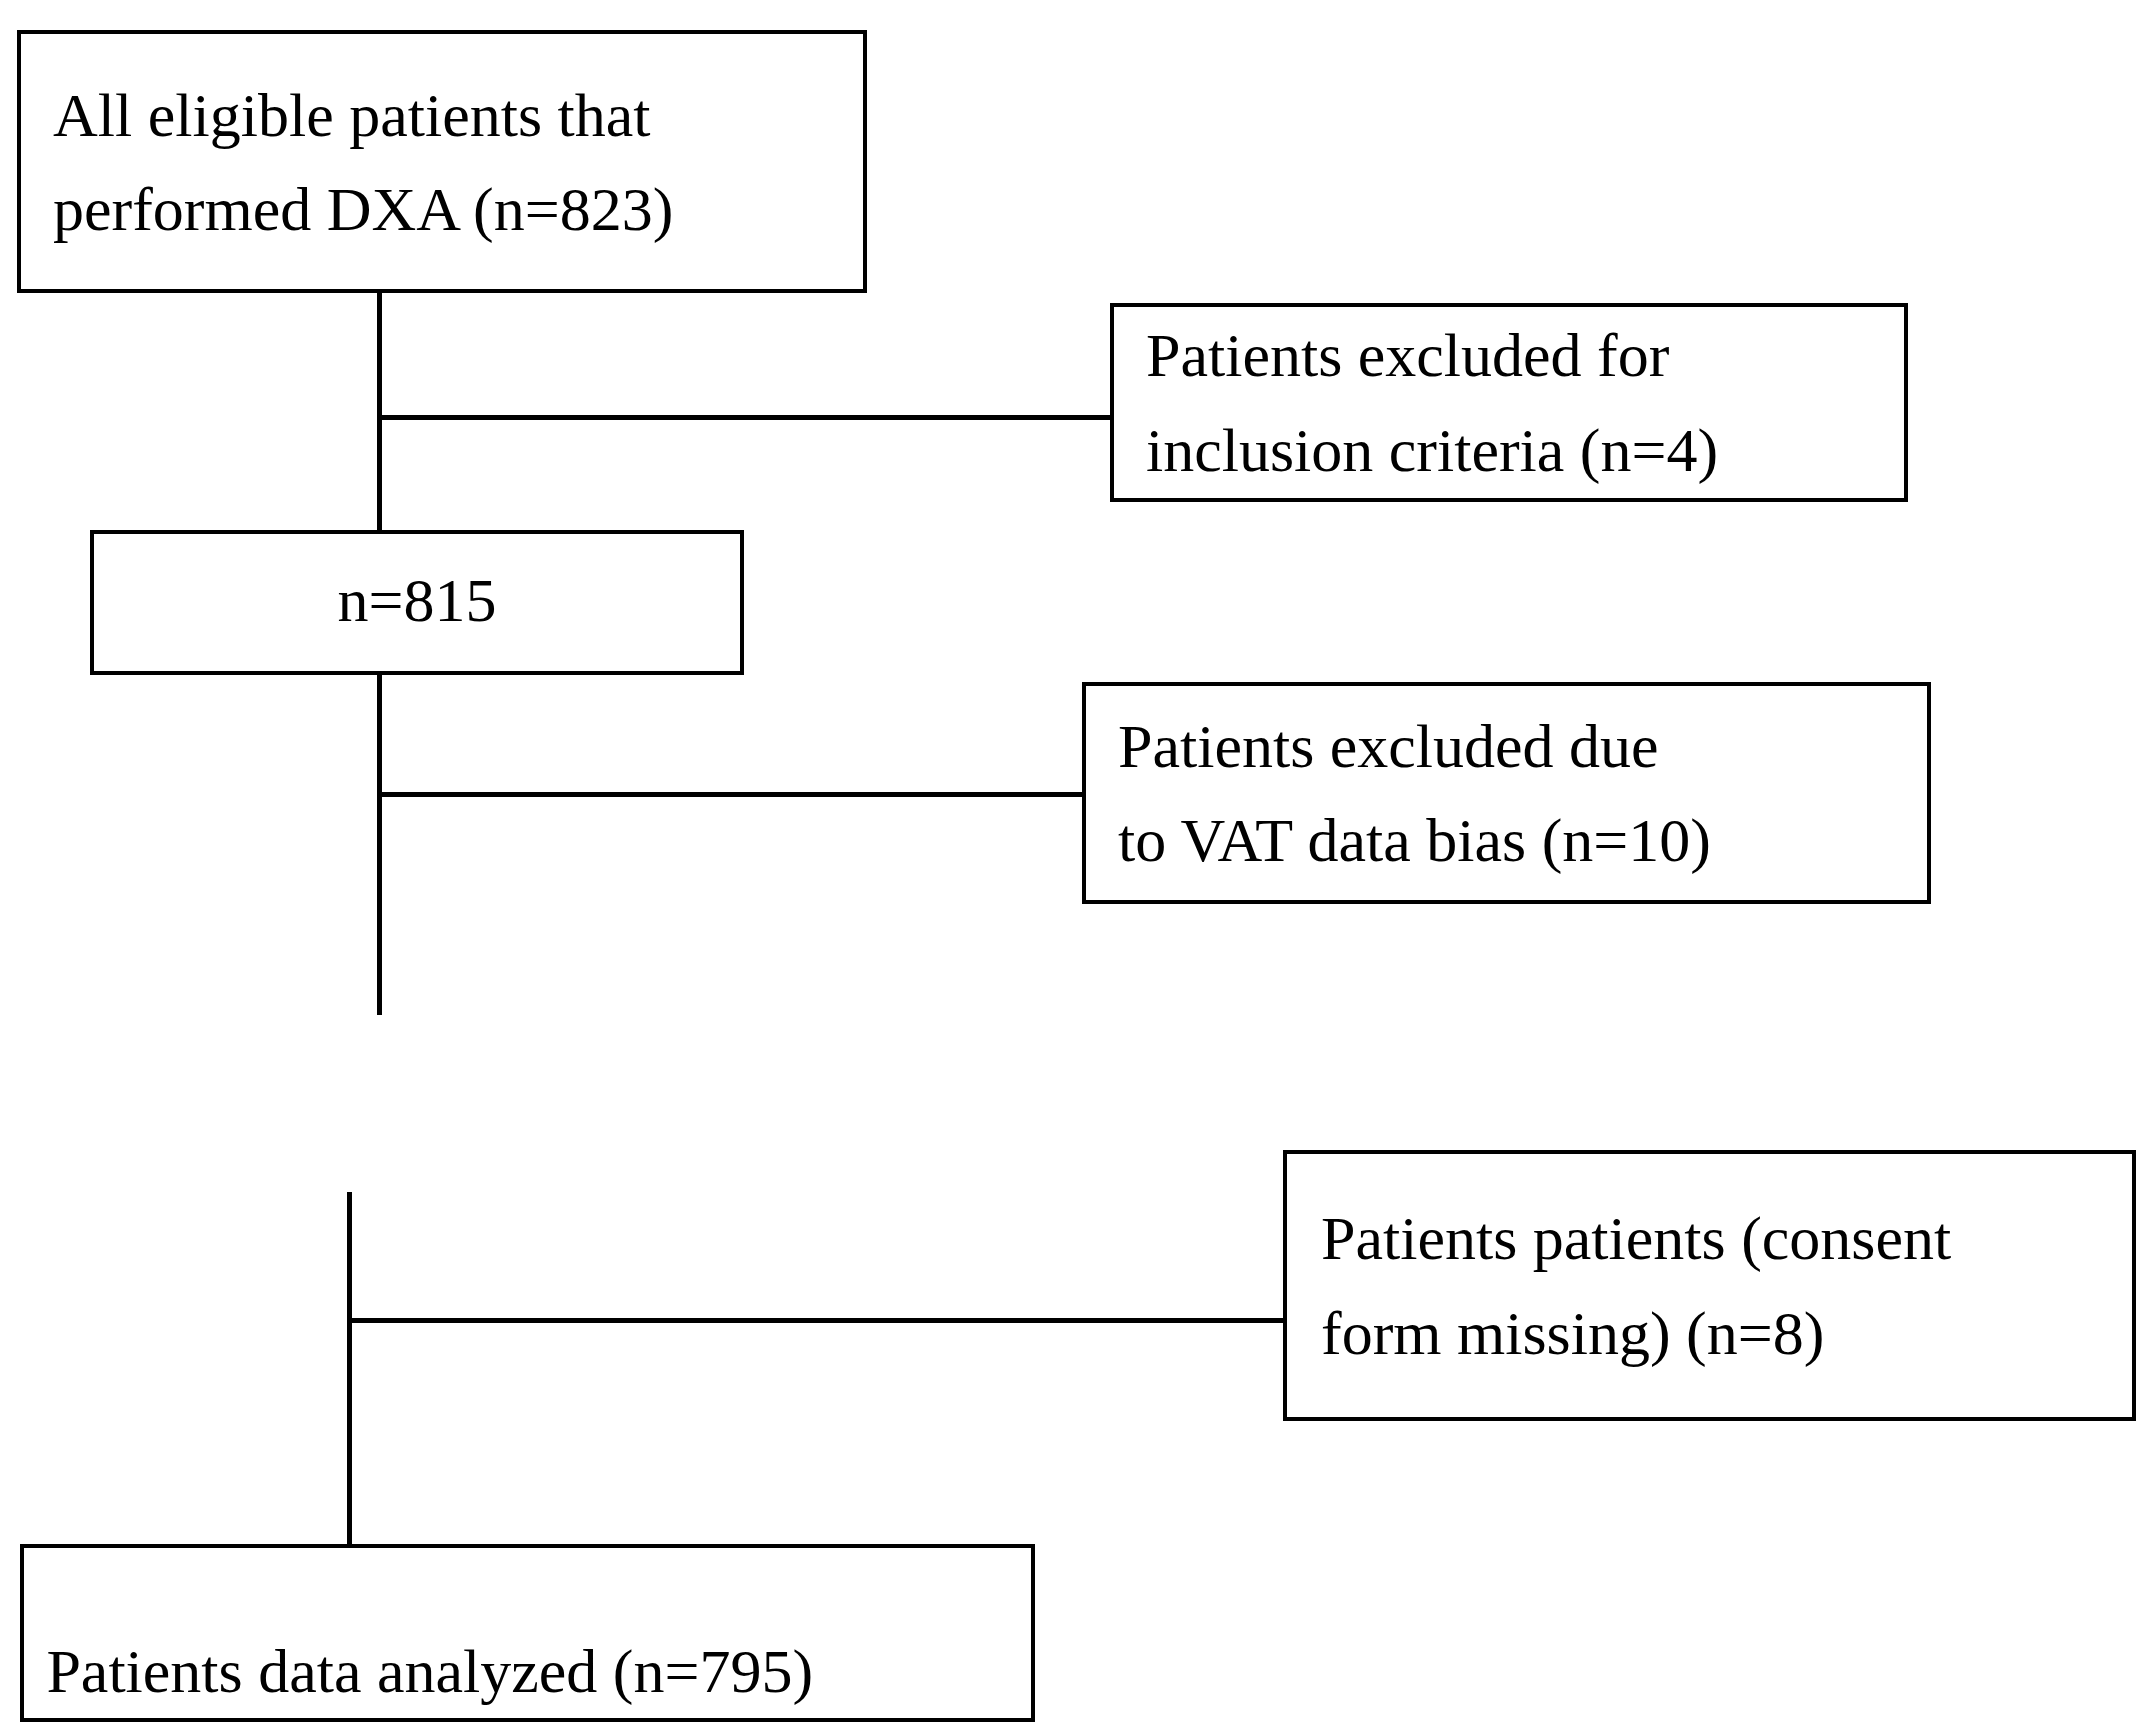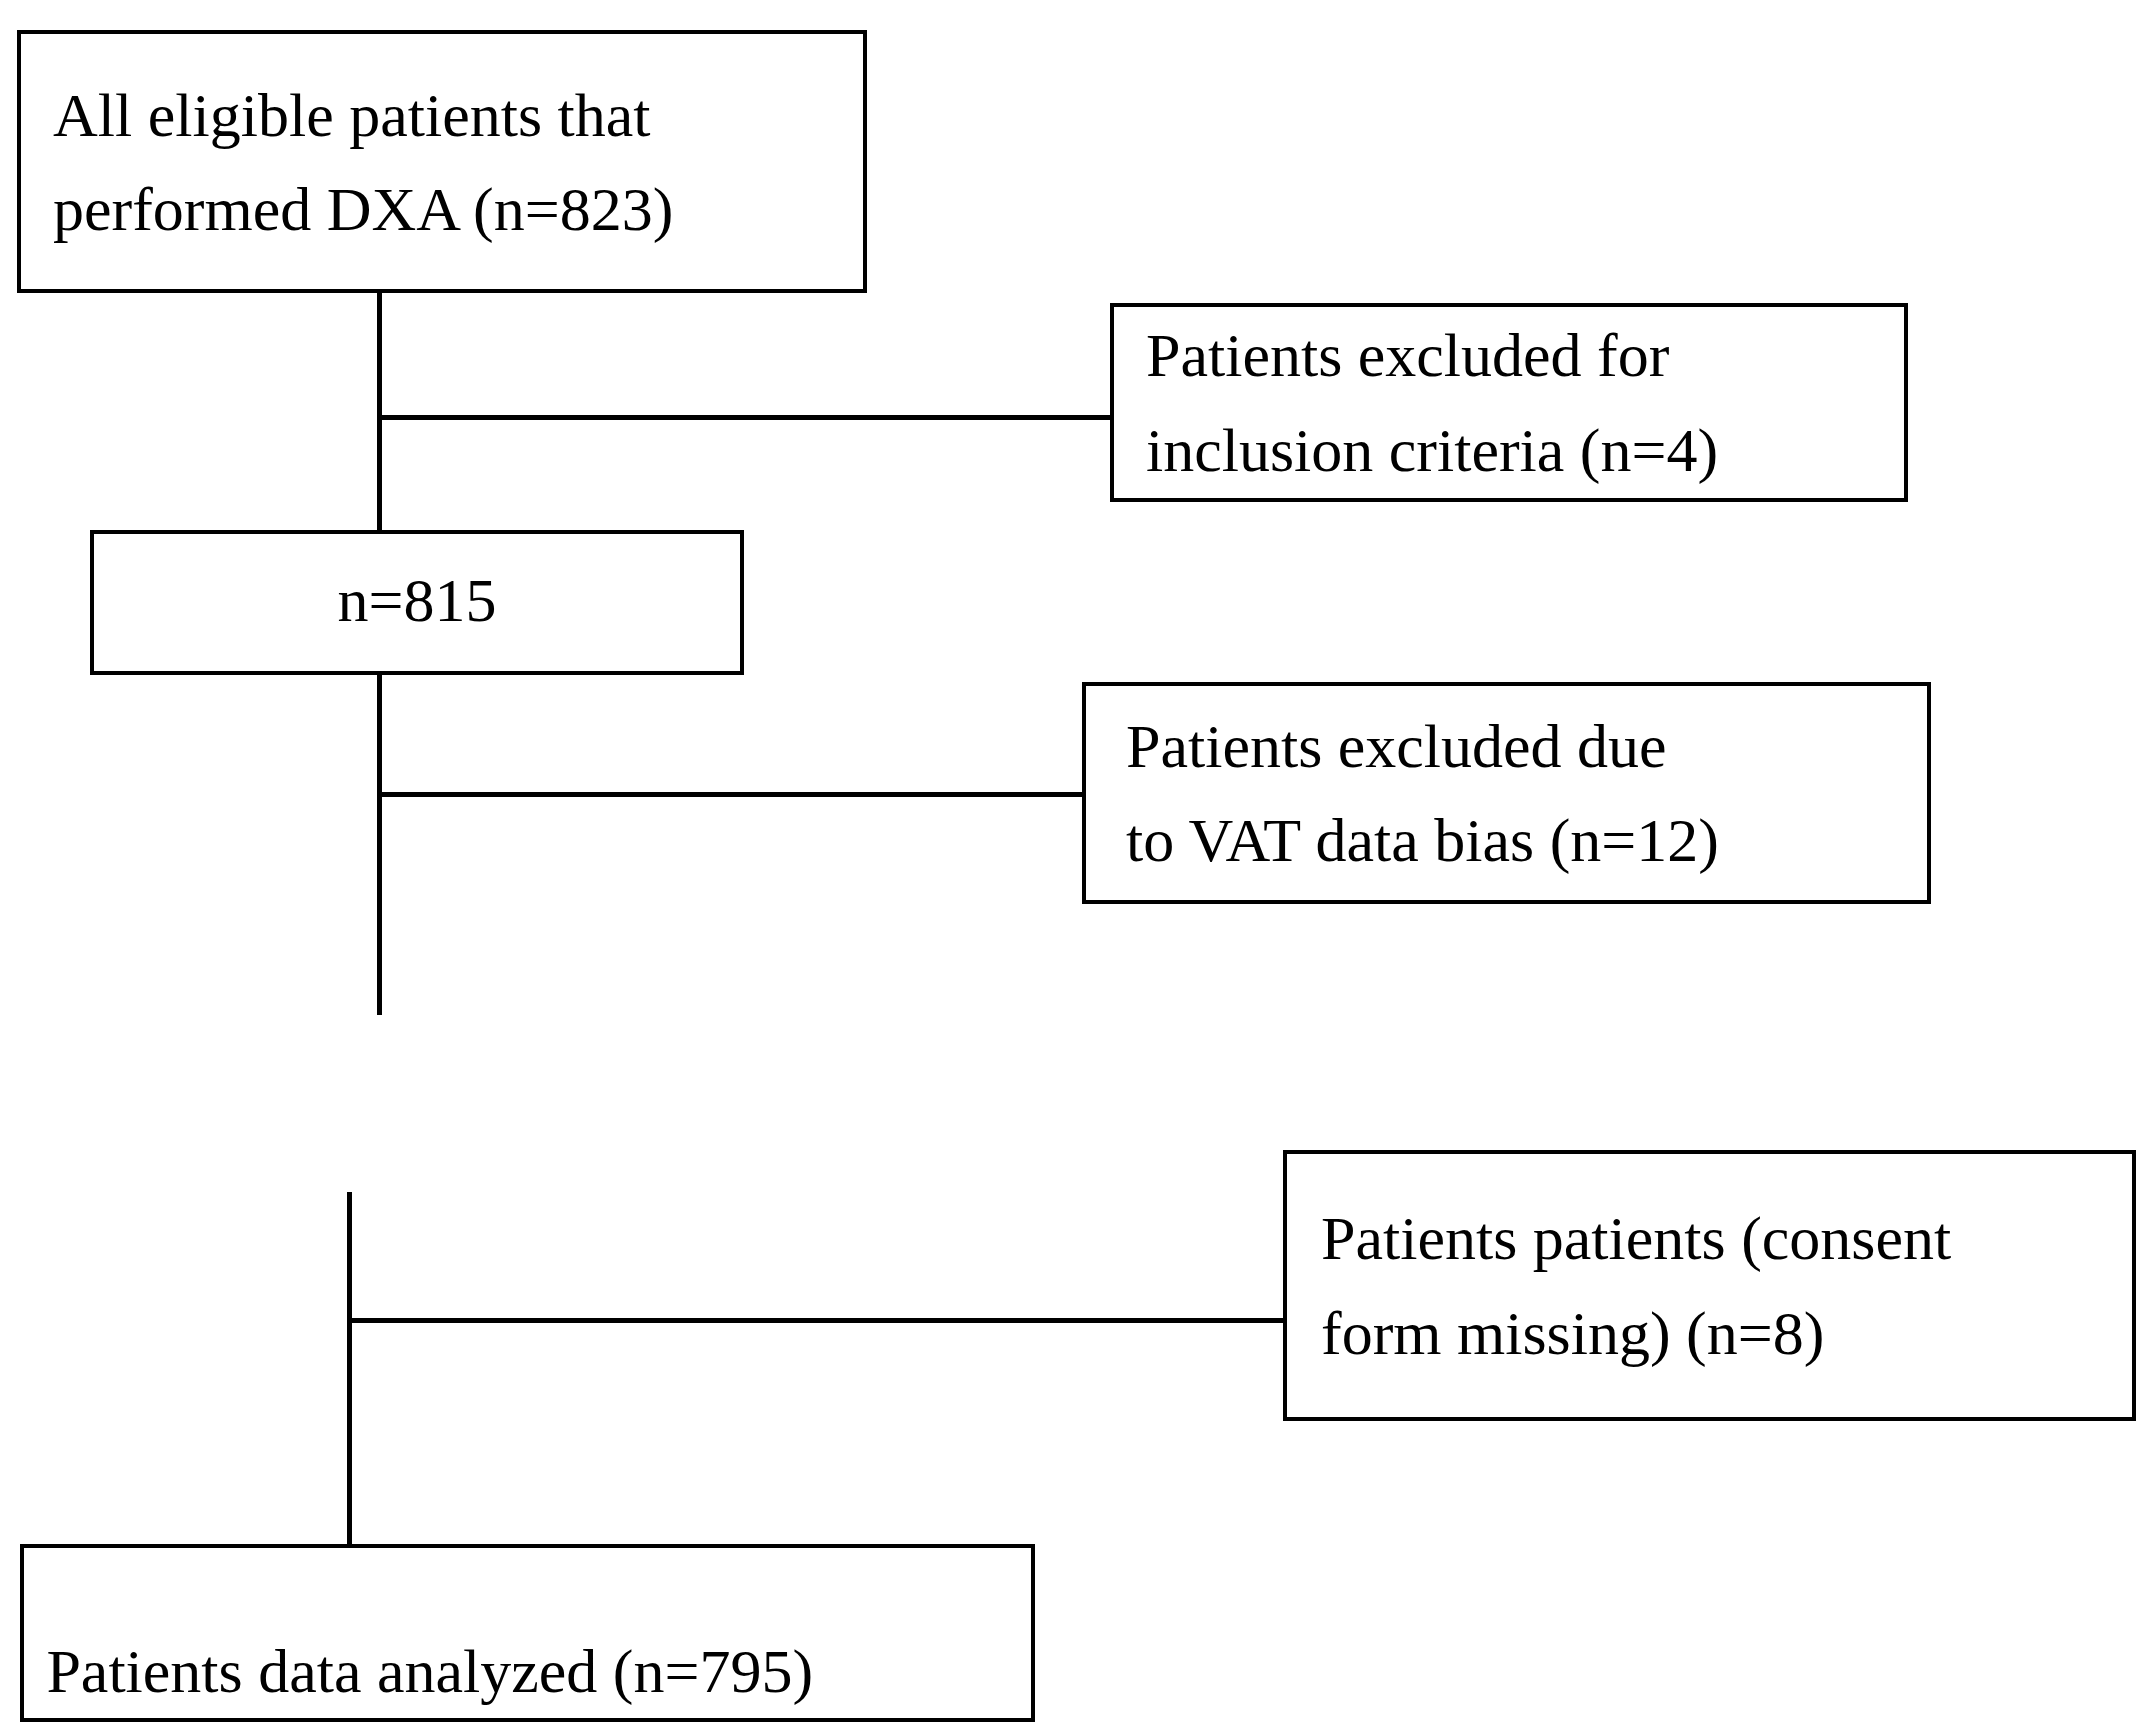--- a/index.html
+++ b/index.html
@@ -44,21 +44,21 @@
     font-size: 62px;
   }
   #node-n815 {
     left: 90px;  top: 515px;   width: 654px;  height: 145px;
     font-size: 62px;
     align-items: center;
     padding-bottom: 4.2px;
   }
   #node-excl-2 {
     left: 1082px; top: 667px;   width: 849px; height: 222px;
-    padding-left: 40px;
+    padding-left: 32px;
     font-size: 62px;
   }
   #node-n803 {
     left: 158px;  top: 999px;  width: 295px;  height: 180px;
     font-size: 62px;
     align-items: center;
     justify-content: flex-start;
     padding-top: 24px;
     padding-right: 84px;
   }
@@ -109,21 +109,21 @@
     <span class="txt">Patients excluded for</span>
     <span class="txt">inclusion criteria (n=4)</span>
   </div>
 
   <div class="node" id="node-n815">
     <span class="txt">n=815</span>
   </div>
 
   <div class="node" id="node-excl-2">
     <span class="txt">Patients excluded due</span>
-    <span class="txt">to VAT data bias (n=12)</span>
+    <span class="txt">to VAT data bias (n=10)</span>
   </div>
 
 
   <div class="node" id="node-excl-3">
     <span class="txt">Patients patients (consent</span>
     <span class="txt">form missing) (n=8)</span>
   </div>
 
   <div class="node" id="node-final">
     <span class="txt">Patients data analyzed (n=795)</span>

